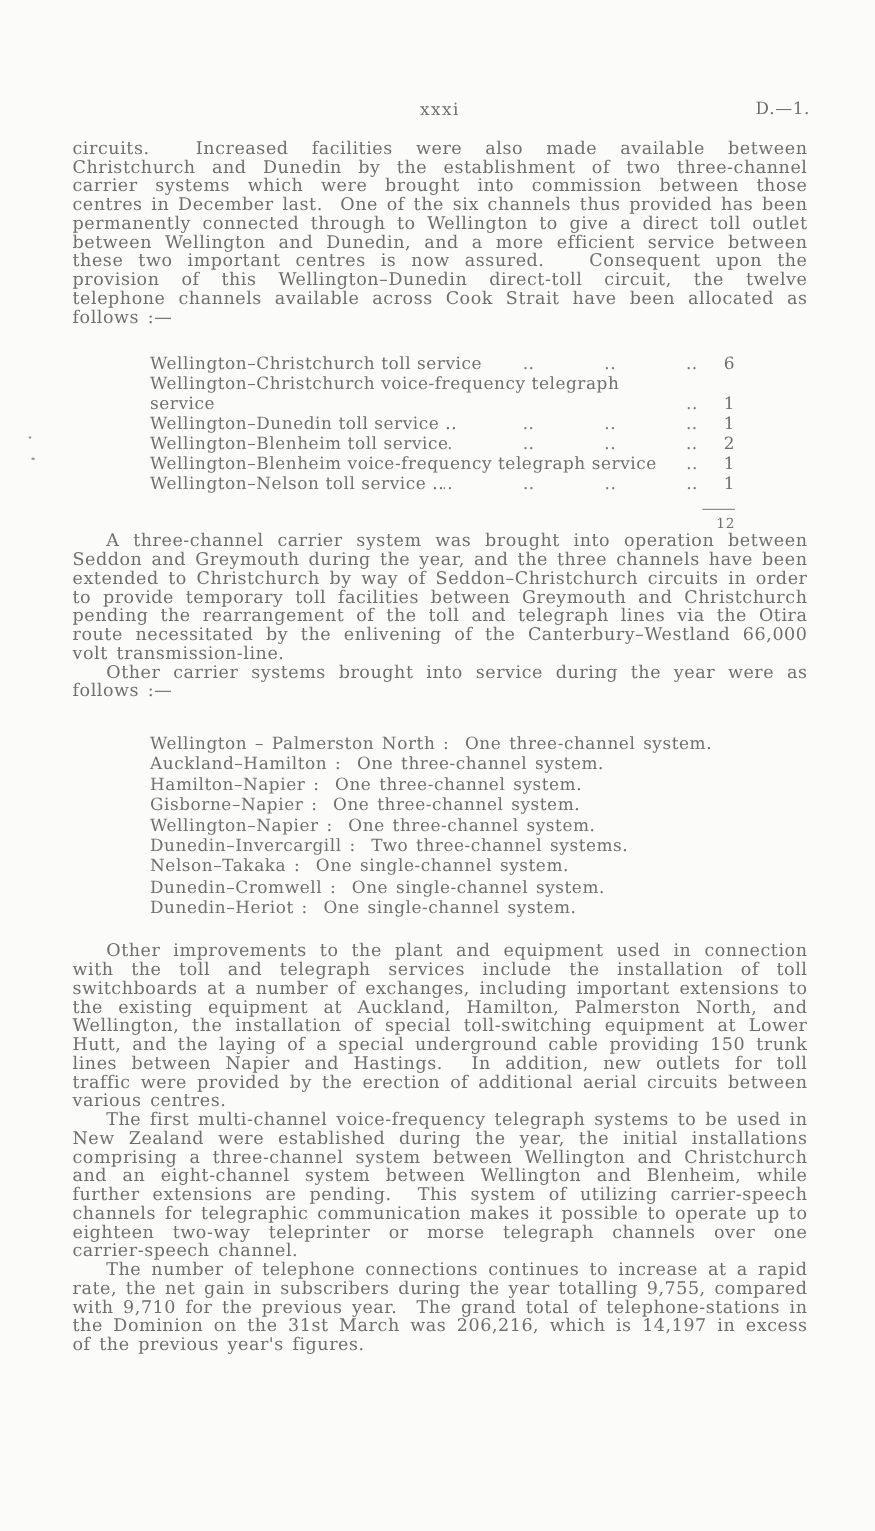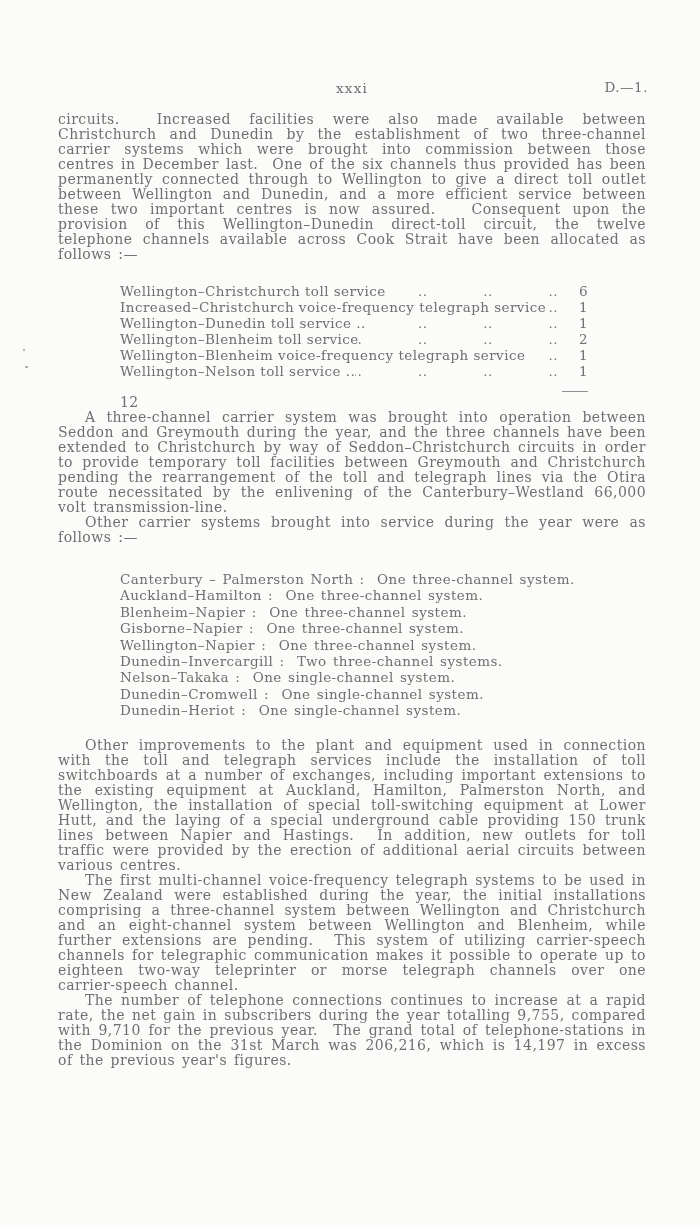--- a/index.html
+++ b/index.html
@@ -30,21 +30,21 @@
   p.indent{text-indent:27px;}
   p.mt{margin-top:11px;}
   .alloc{margin:21px 0 0 62px;width:468px;font-size:13.5px;letter-spacing:.45px;}
   .alloc-row{display:flex;line-height:16px;align-items:flex-end;}
   .alloc-leader{
     flex:1;overflow:hidden;white-space:pre;direction:rtl;
     padding:0 8px;color:#7b7b7b;
   }
   .alloc-val{width:22px;text-align:right;}
   .alloc-rule{width:26px;border-top:1.2px solid #8f8f8f;margin:12px 0 3px auto;}
-  .alloc-total{text-align:left;line-height:15px;font-size:14px;}
+  .alloc-total{text-align:right;line-height:15px;font-size:11px;}
   .clist{
     margin:26px 0 19px 62px;
     font-size:13.5px;line-height:16.4px;letter-spacing:.45px;word-spacing:1.5px;
   }
   .clist div{white-space:pre-wrap;}
   .speck{position:absolute;background:#9a9a96;border-radius:50%;}
   .speck.s1{left:23px;top:349px;width:2px;height:2px;}
   .speck.s2{left:25px;top:366px;width:3px;height:2px;}
 </style>
 </head>
@@ -65,21 +65,21 @@
 
     <div class="alloc">
 
         <div class="alloc-row">
           <span class="alloc-label">Wellington–Christchurch toll service</span>
           <span class="alloc-leader">..    ..    ..    ..    ..    ..</span>
           <span class="alloc-val">6</span>
         </div>
 
         <div class="alloc-row">
-          <span class="alloc-label">Increased–Christchurch voice-frequency telegraph service</span>
+          <span class="alloc-label">Wellington–Christchurch voice-frequency telegraph service</span>
           <span class="alloc-leader">..    ..    ..    ..    ..    ..</span>
           <span class="alloc-val">1</span>
         </div>
 
         <div class="alloc-row">
           <span class="alloc-label">Wellington–Dunedin toll service ..</span>
           <span class="alloc-leader">..    ..    ..    ..    ..    ..</span>
           <span class="alloc-val">1</span>
         </div>
 
@@ -104,27 +104,27 @@
       <div class="alloc-total">12</div>
     </div>
 
 
     <p class="bodytext indent">A three-channel carrier system was brought into operation between Seddon and Greymouth during the year, and the three channels have been extended to Christchurch by way of Seddon–Christchurch circuits in order to provide temporary toll facilities between Greymouth and Christchurch pending the rearrangement of the toll and telegraph lines via the Otira route necessitated by the enlivening of the Canterbury–Westland 66,000 volt transmission-line.</p>
 
     <p class="bodytext indent">Other carrier systems brought into service during the year were as follows :—</p>
 
     <div class="clist">
 
-        <div>Canterbury – Palmerston North :  One three-channel system.</div>
+        <div>Wellington – Palmerston North :  One three-channel system.</div>
 
 
 
         <div>Auckland–Hamilton :  One three-channel system.</div>
 
-        <div>Blenheim–Napier :  One three-channel system.</div>
+        <div>Hamilton–Napier :  One three-channel system.</div>
 
         <div>Gisborne–Napier :  One three-channel system.</div>
 
         <div>Wellington–Napier :  One three-channel system.</div>
 
         <div>Dunedin–Invercargill :  Two three-channel systems.</div>
 
         <div>Nelson–Takaka :  One single-channel system.</div>
 
         <div>Dunedin–Cromwell :  One single-channel system.</div>

